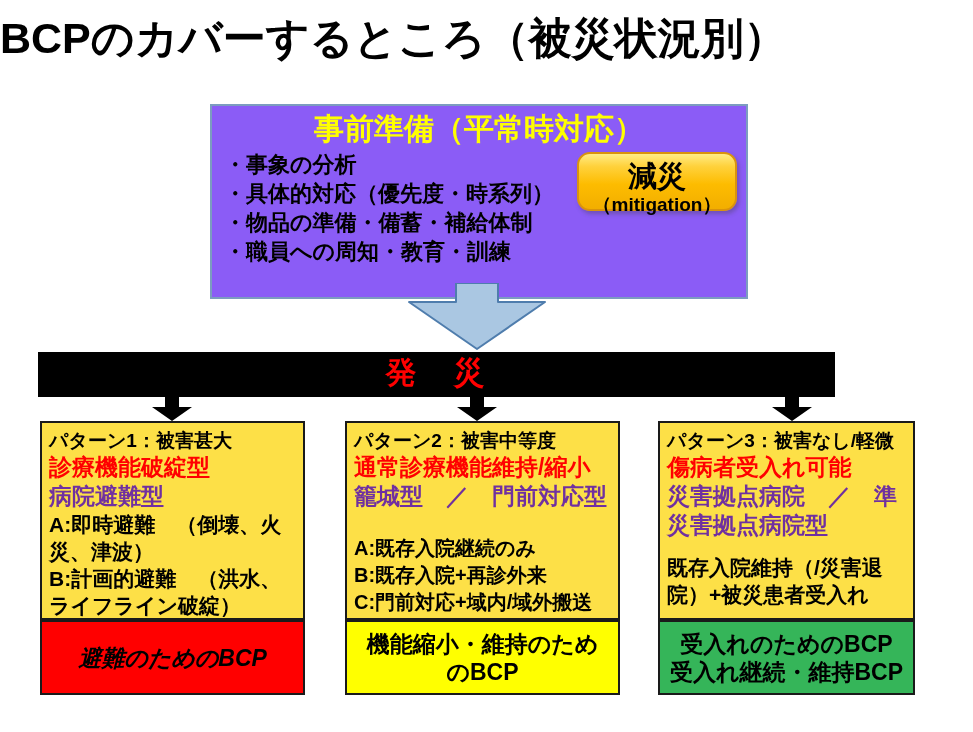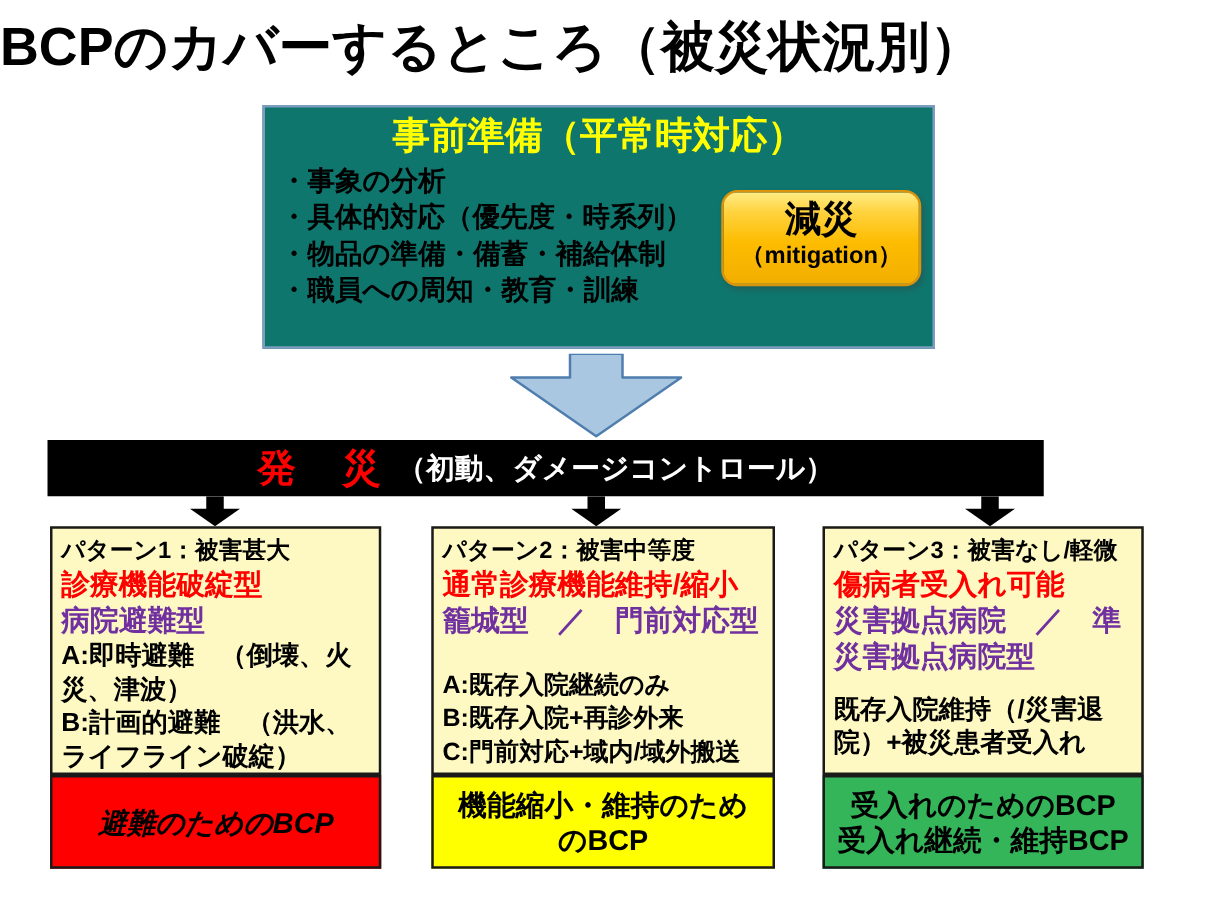--- a/index.html
+++ b/index.html
@@ -7,53 +7,53 @@
     position:relative; width:973px; height:732px; background:#ffffff;
     font-family:"Liberation Sans", sans-serif; font-weight:bold; color:#000;
     overflow:hidden;
   }
   .title {
     position:absolute; top:12px; left:0; width:100%; margin:0;
     text-align:left; font-size:43px; line-height:52px; color:#000;
   }
   
   .prep-box {
-    position:absolute; left:210px; top:84px; width:538px; height:195px;
-    background:#0f766e; border:2px solid #7c9cc0; box-sizing:border-box;
+    position:absolute; left:210px; top:104px; width:538px; height:195px;
+    background:#8b5cf6; border:2px solid #7c9cc0; box-sizing:border-box;
     overflow:hidden;
   }
   .prep-header {
     text-align:center; font-size:30px; line-height:40px; margin-top:3px;
     color:#ffff00;
   }
   .bullets { margin:1px 0 0 12px; font-size:22px; line-height:29px; color:#000; }
   
   .mitigation {
-    position:absolute; left:577px; top:152px; width:160px; height:77px;
+    position:absolute; left:577px; top:152px; width:160px; height:59px;
     box-sizing:border-box; border:2px solid #d9930d; border-radius:13px;
     background:linear-gradient(180deg,#ffec85 0%,#ffd23d 22%,#fdbc00 55%,#f2ae00 100%);
     text-align:center; box-shadow:2px 3px 4px rgba(60,60,60,0.35);
   }
   .mit-main { font-size:29px; line-height:36px; margin-top:4px; }
   .mit-sub  { font-size:19px; line-height:22px; }
   
   .big-arrow { position:absolute; left:408px; top:283px; }
   .small-arrow { position:absolute; top:397px; }
   .arrow-1 { left:152px; } .arrow-2 { left:457px; } .arrow-3 { left:772px; }
   
   .onset-bar {
     position:absolute; left:38px; top:352px; width:797px; height:45px;
     background:#000000; box-sizing:border-box;
-    display:flex; align-items:center; justify-content:center; gap:10px;
+    display:flex; align-items:center; justify-content:space-between; gap:10px;flex-direction:column;
   }
   .onset-title { color:#ff0000; font-size:31px; letter-spacing:3px; }
   .onset-sub   { color:#ffffff; font-size:23px; }
   
   .pattern-box {
-    position:absolute; top:421px; height:199px; background:#fef9c3;
+    position:absolute; top:421px; height:199px; background:#fde047;
     border:2px solid #1a1a1a; box-sizing:border-box; padding:5px 7px;
     overflow:hidden;
   }
   .col-1 { left:40px;  width:265px; }
   .col-2 { left:345px; width:275px; }
   .col-3 { left:658px; width:257px; }
   .p-title  { font-size:19px; line-height:25px; color:#000; }
   .p-red    { font-size:23px; line-height:29px; color:#ff0000; }
   .p-purple { font-size:23px; line-height:29px; color:#7030a0; }
   .p-body   { font-size:21px; line-height:27px; color:#000; }

